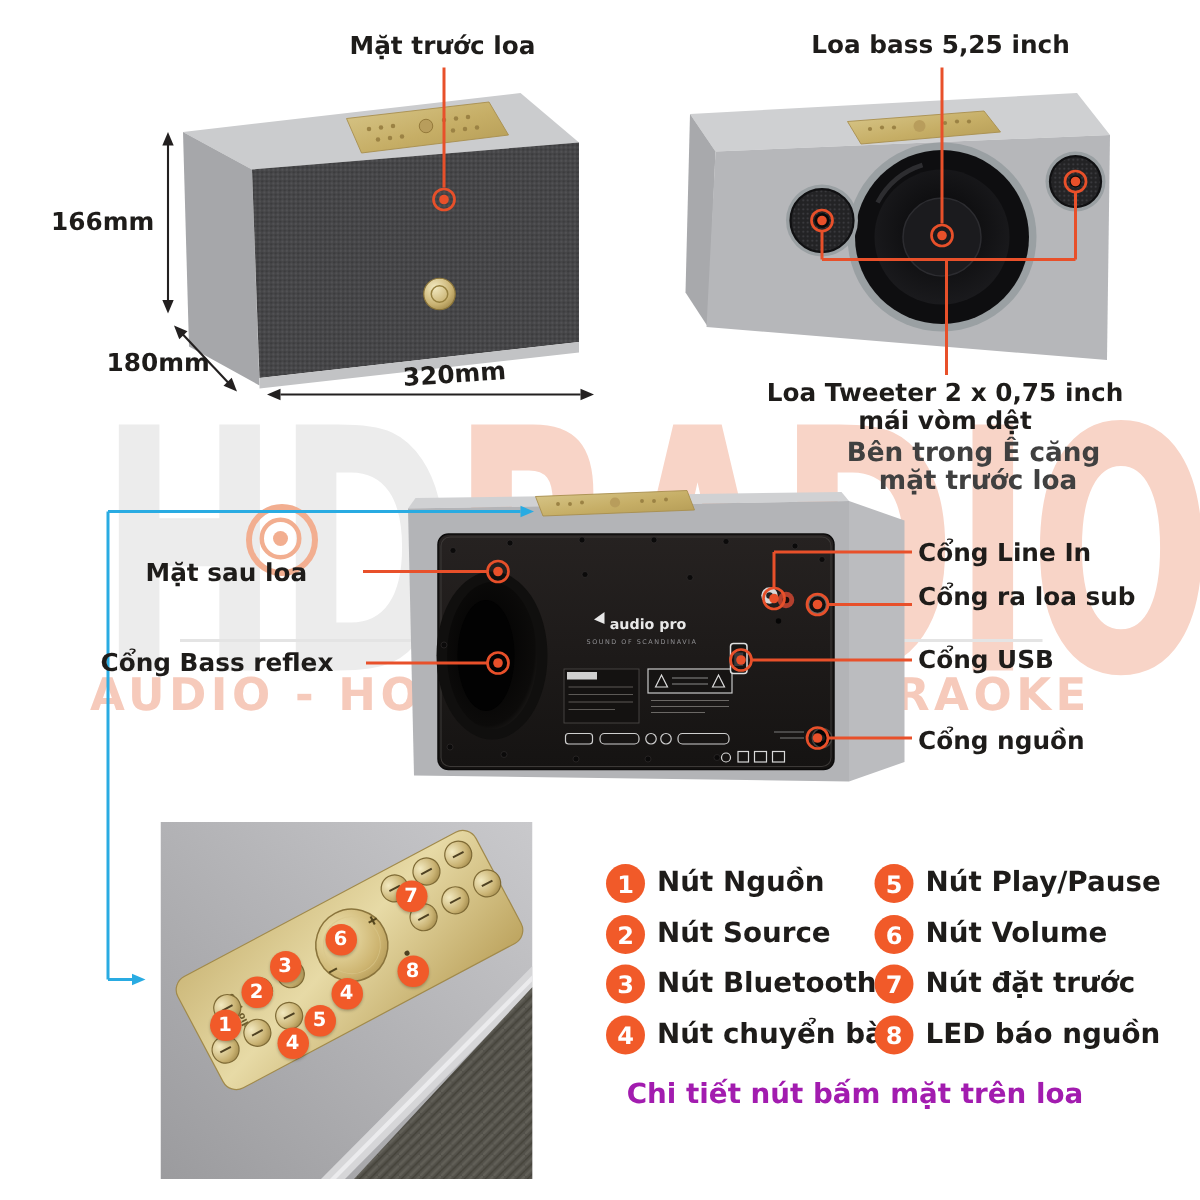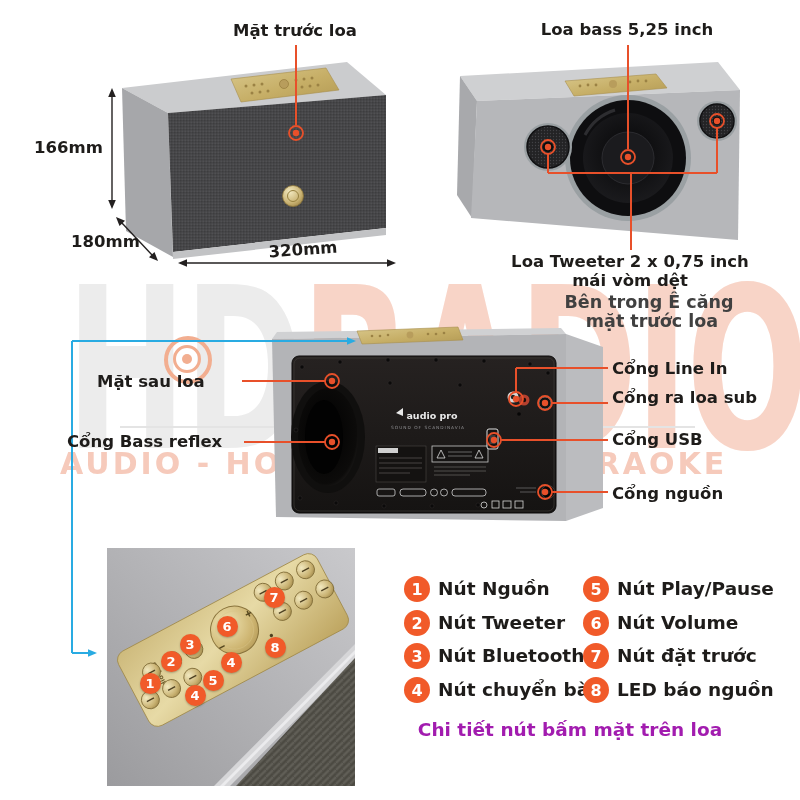--- a/index.html
+++ b/index.html
@@ -394,21 +394,21 @@
   <div class="badge" style="left:184.5px;top:684.5px;">4</div>
   <div class="badge" style="left:202.5px;top:669.5px;">5</div>
   <div class="badge" style="left:220.5px;top:651.5px;">4</div>
   <div class="badge" style="left:216.5px;top:615.5px;">6</div>
   <div class="badge" style="left:263.5px;top:586.5px;">7</div>
   <div class="badge" style="left:264.5px;top:636.5px;">8</div>
 
   <div class="legend-num" style="left:404px;top:576px;">1</div>
   <div class="legend-label" style="left:438px;top:577px;">Nút Nguồn</div>
   <div class="legend-num" style="left:404px;top:610px;">2</div>
-  <div class="legend-label" style="left:438px;top:611px;">Nút Tweeter</div>
+  <div class="legend-label" style="left:438px;top:611px;">Nút Source</div>
   <div class="legend-num" style="left:404px;top:643px;">3</div>
   <div class="legend-label" style="left:438px;top:644px;">Nút Bluetooth</div>
   <div class="legend-num" style="left:404px;top:677px;">4</div>
   <div class="legend-label" style="left:438px;top:678px;">Nút chuyển bài</div>
   <div class="legend-num" style="left:583px;top:576px;">5</div>
   <div class="legend-label" style="left:617px;top:577px;">Nút Play/Pause</div>
   <div class="legend-num" style="left:583px;top:610px;">6</div>
   <div class="legend-label" style="left:617px;top:611px;">Nút Volume</div>
   <div class="legend-num" style="left:583px;top:643px;">7</div>
   <div class="legend-label" style="left:617px;top:644px;">Nút đặt trước</div>

